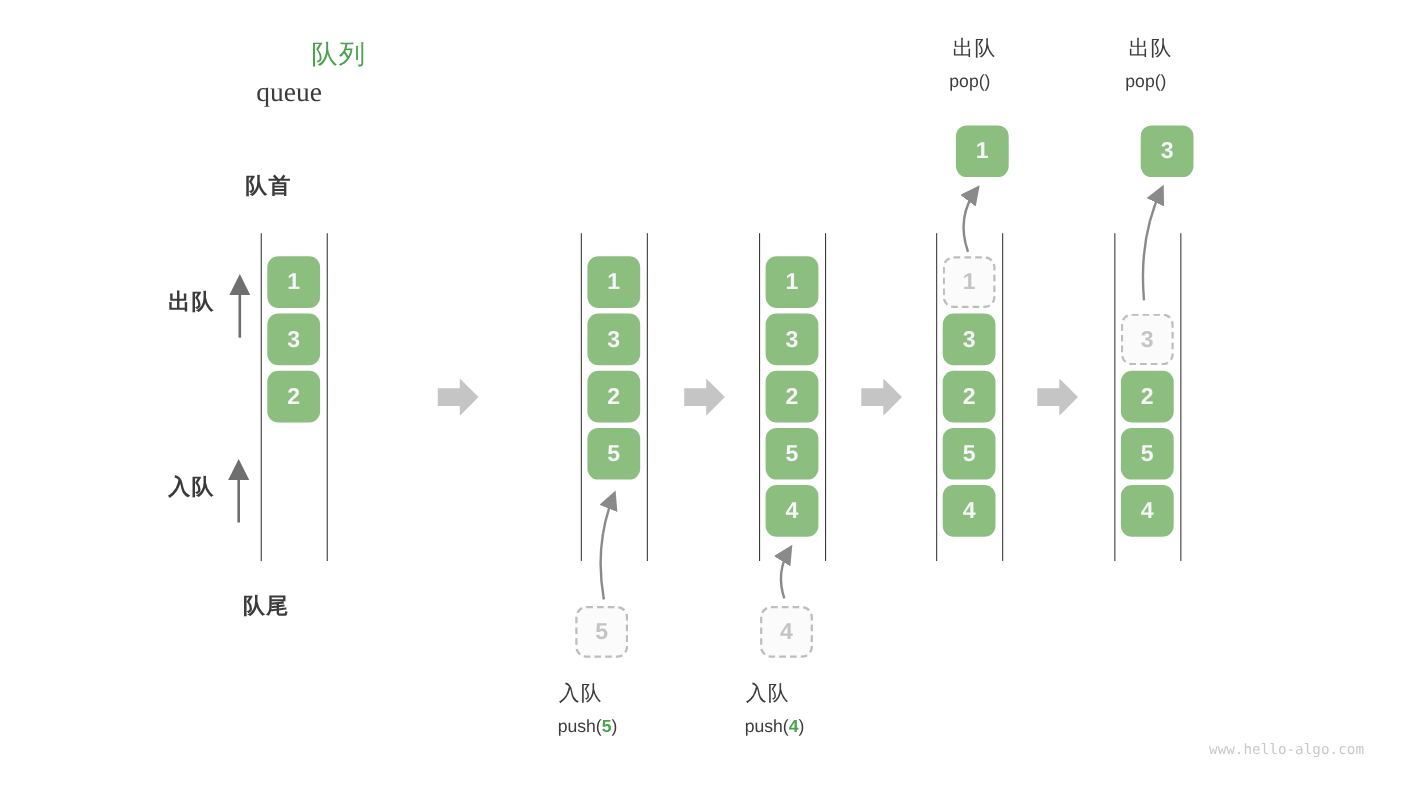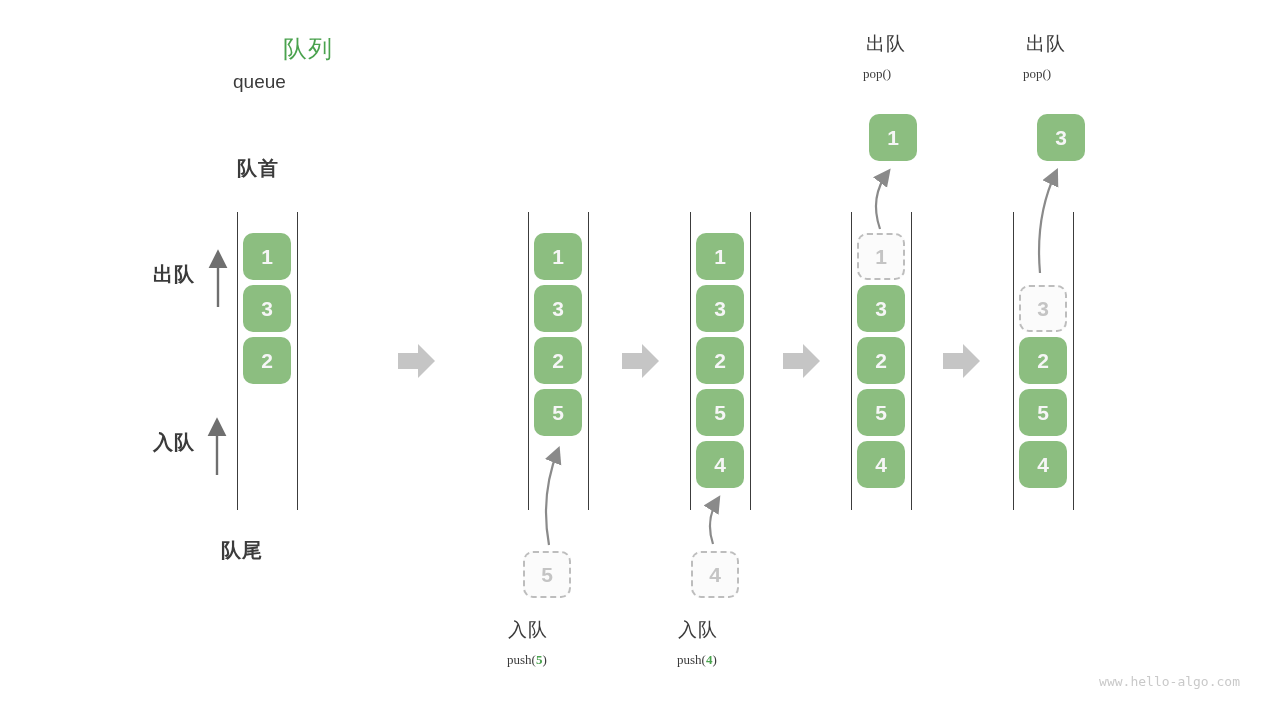--- a/index.html
+++ b/index.html
@@ -6,36 +6,36 @@
   .canvas {
     position:relative; width:1280px; height:720px; background:#ffffff;
     font-family:"Liberation Sans", sans-serif; overflow:hidden;
     --green-box:#8cbe80; --green-accent:#4aa24e; --dark-text:#3b3b3b;
     --box-digit:#f6f6f6; --line:#3c3c3c; --thin-arrow:#6f6f6f;
     --curve-arrow:#8a8a8a; --block-arrow:#c5c5c5; --dashed-border:#bdbdbd;
     --dashed-digit:#c4c4c4; --dashed-fill:#fbfbfb; --watermark:#c9c9c9;
   }
   .title-zh { position:absolute; left:239px; top:33px; font-size:24px; font-weight:normal;
               color:var(--green-accent); letter-spacing:1px;margin-left:44px; }
-  .title-en { position:absolute; left:233px; top:71px; font-size:19px; color:var(--dark-text); }
+  .title-en { position:absolute; left:233px; top:71px; font-size:25px; color:var(--dark-text);font-family:Liberation Serif, serif; }
   .lbl { position:absolute; font-size:20px; font-weight:bold; color:var(--dark-text); letter-spacing:1px; }
-  .front-lbl { left:237px; top:155px; }
+  .front-lbl { left:223px; top:155px; }
   .rear-lbl  { left:221px; top:537px; }
   .deq-lbl   { left:153px; top:261px; }
   .enq-lbl   { left:153px; top:429px; }
   .column { position:absolute; top:212px; width:61px; height:298px; box-sizing:border-box;
             border-left:1.5px solid var(--line); border-right:1.5px solid var(--line); }
   .qbox { position:absolute; width:48px; height:47px; border-radius:10px;
           background:var(--green-box); color:var(--box-digit);
           font-size:21px; font-weight:bold; display:flex; align-items:center; justify-content:center; }
   .qbox.dashed { background:var(--dashed-fill); border:2px dashed var(--dashed-border);
                  color:var(--dashed-digit); box-sizing:border-box; }
   .qbox.floating { position:absolute; }
   .op-zh { position:absolute; font-size:19px; color:var(--dark-text); letter-spacing:1px; }
-  .op-code { position:absolute; font-family:Liberation Serif, serif; font-size:13px;
+  .op-code { position:absolute; font-family:Liberation Sans, sans-serif; font-size:16px;
              color:var(--dark-text);text-align:center; }
   .op-code .arg { color:var(--green-accent); font-weight:bold; }
   .watermark { position:absolute; left:1040px; top:674px; width:200px; text-align:right;
                font-family:"DejaVu Sans Mono", monospace; font-size:13px; color:var(--watermark); }
   .overlay { position:absolute; left:0; top:0; width:1280px; height:720px; pointer-events:none; }
   .overlay .curve { fill:none; stroke:var(--curve-arrow); stroke-width:2.2; }
   .overlay .thin  { fill:none; stroke:var(--thin-arrow); stroke-width:2.4; }
   .overlay .head  { fill:var(--curve-arrow); }
   .overlay .head-thin { fill:var(--thin-arrow); }
   .overlay .block { fill:var(--block-arrow); }

